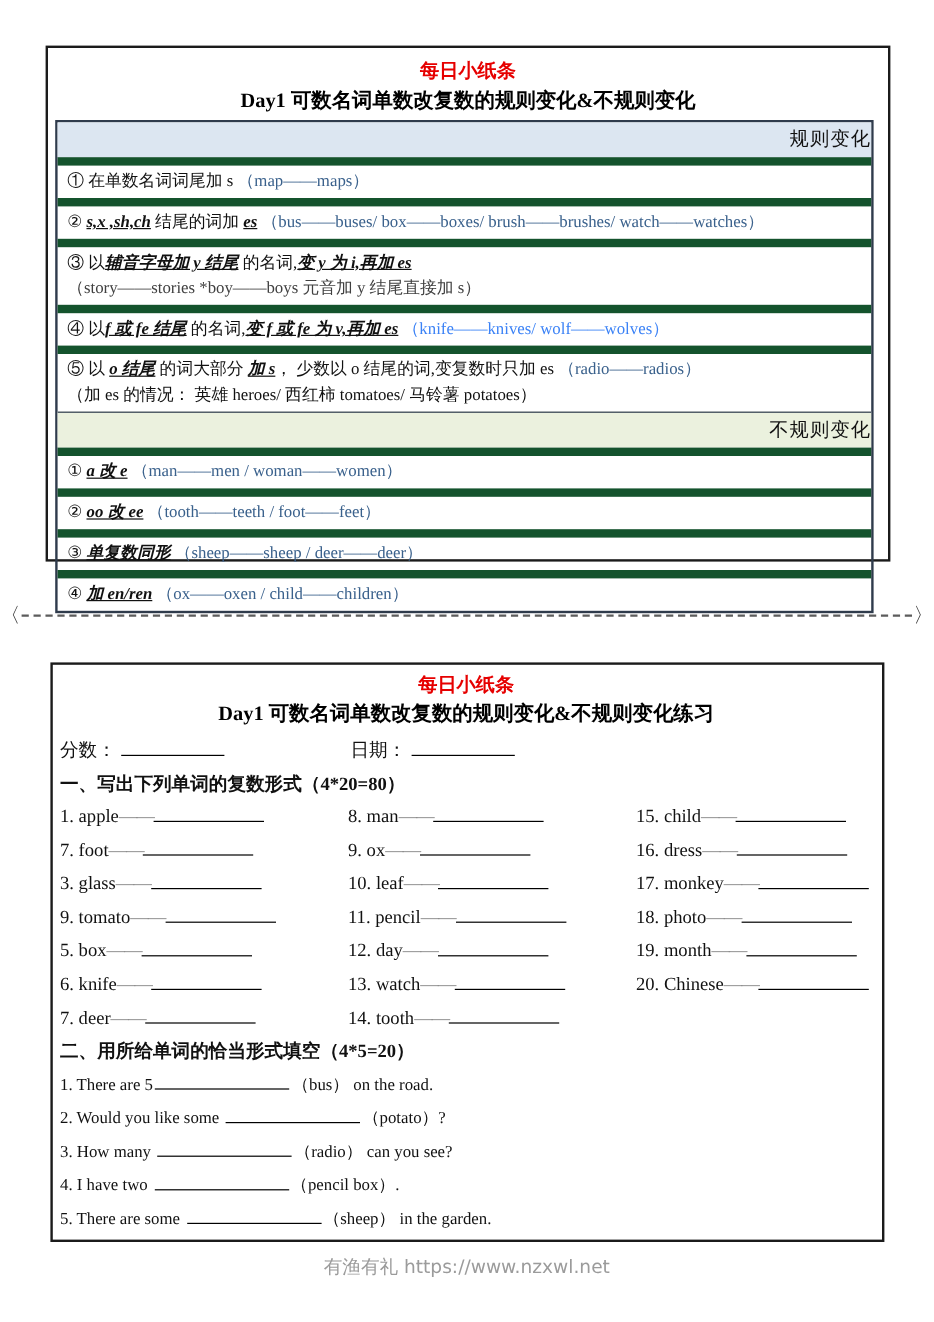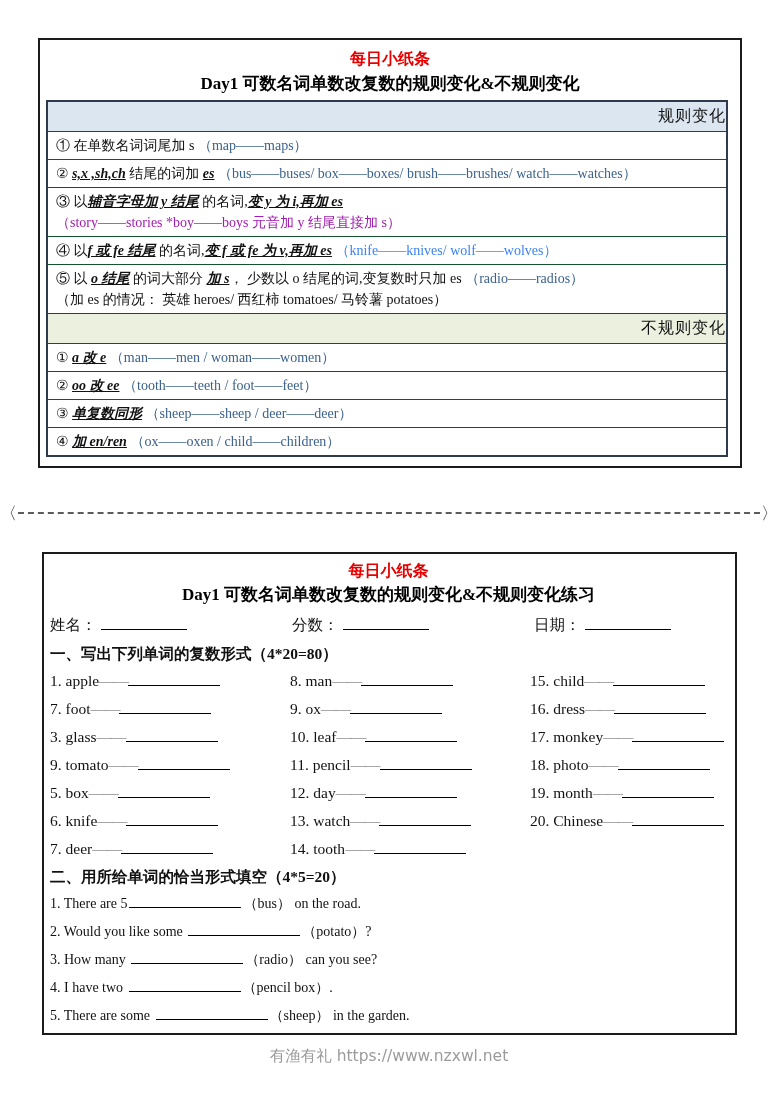--- a/index.html
+++ b/index.html
@@ -7,21 +7,21 @@
         font-family:"Liberation Serif","DejaVu Serif",serif;color:#111;}
 
   
   .note-card{position:absolute;left:38px;top:38px;width:704px;height:430px;
              border:2px solid #1b1b1b;box-sizing:border-box;background:#fff;}
   .card-title{margin-top:9px;text-align:center;font-size:16px;font-weight:bold;}
   .card-subtitle{text-align:center;font-size:17px;font-weight:bold;margin-top:2px;color:#000;}
 
   .rules-table{margin:5px 12px 0 6px;border:2px solid #2f3b4c;}
   .rt-header{text-align:right;font-size:16px;padding:4px 0;letter-spacing:1px;}
-  .rule-row{border-top:1px solid #14532d;padding:3px 8px;font-size:14px;line-height:21px;}
+  .rule-row{border-top:7px solid #14532d;padding:3px 8px;font-size:14px;line-height:21px;}
   .rule-line{white-space:nowrap;}
   .seg-p{color:#111;}
   .seg-e{font-weight:bold;font-style:italic;text-decoration:underline;color:#111;}
   .seg-b{}
 
   
   .cut-line{position:absolute;left:0;top:500px;width:778px;height:26px;
             display:flex;align-items:center;}
   .cut-glyph{font-size:17px;color:#3a3a3a;line-height:26px;flex:0 0 auto;
              font-family:"DejaVu Sans",sans-serif;}
@@ -65,21 +65,21 @@
     <div class="rules-table" id="rules-table">
         <div class="rt-header" style="background: rgb(220, 230, 241);">规则变化</div>
         <div class="rule-row">
           <div class="rule-line"><span class="seg-p">① 在单数名词词尾加 s  </span><span class="seg-b" style="color: rgb(58, 97, 140);">（map——maps）</span></div>
         </div>
         <div class="rule-row">
           <div class="rule-line"><span class="seg-p">② </span><span class="seg-e">s,x ,sh,ch</span><span class="seg-p"> 结尾的词加 </span><span class="seg-e">es</span><span class="seg-b" style="color: rgb(58, 97, 140);">  （bus——buses/ box——boxes/ brush——brushes/ watch——watches）</span></div>
         </div>
         <div class="rule-row">
           <div class="rule-line"><span class="seg-p">③ 以</span><span class="seg-e">辅音字母加 y 结尾</span><span class="seg-p"> 的名词,</span><span class="seg-e">变 y 为 i,再加 es</span></div>
-          <div class="rule-line"><span class="seg-b" style="color: #a21caf;">（story——stories *boy——boys 元音加 y 结尾直接加 s）</span></div>
+          <div class="rule-line"><span class="seg-b" style="color: #404040;">（story——stories *boy——boys 元音加 y 结尾直接加 s）</span></div>
         </div>
         <div class="rule-row">
           <div class="rule-line"><span class="seg-p">④ 以</span><span class="seg-e">f 或 fe 结尾</span><span class="seg-p"> 的名词,</span><span class="seg-e">变 f 或 fe 为 v,再加 es</span><span class="seg-b" style="color: #3b82f6;">  （knife——knives/ wolf——wolves）</span></div>
         </div>
         <div class="rule-row">
           <div class="rule-line"><span class="seg-p">⑤ 以 </span><span class="seg-e">o 结尾</span><span class="seg-p"> 的词大部分 </span><span class="seg-e">加 s</span><span class="seg-p">， 少数以 o 结尾的词,变复数时只加 es  </span><span class="seg-b" style="color: rgb(58, 97, 140); text-align: center;">（radio——radios）</span></div>
           <div class="rule-line"><span class="seg-p">（加 es 的情况： 英雄 heroes/ 西红柿 tomatoes/ 马铃薯 potatoes）</span></div>
         </div>
         <div class="rt-header" style="background: rgb(235, 241, 222); border-top: 1px solid rgb(47, 59, 76);">不规则变化</div>
         <div class="rule-row">
@@ -101,21 +101,20 @@
     <span class="cut-glyph">〈</span>
     <span class="cut-dashes"></span>
     <span class="cut-glyph">〉</span>
   </div>
 
   <div class="ws-card">
     <div class="ws-title" style="color: rgb(230, 0, 0);">每日小纸条</div>
     <div class="ws-subtitle">Day1 可数名词单数改复数的规则变化&amp;不规则变化练习</div>
 
     <div class="ws-fields" id="ws-fields">
-        <div class="ws-field"><span>姓名：</span><span class="field-blank"></span></div>
         <div class="ws-field"><span>分数：</span><span class="field-blank"></span></div>
         <div class="ws-field"><span>日期：</span><span class="field-blank"></span></div>
       </div>
 
     <div class="ws-heading">一、写出下列单词的复数形式（4*20=80）</div>
     <div class="word-grid" id="word-grid">
         <div class="word-col">
           <div class="word-item"><span>1. apple</span><span class="word-dash" style="color: rgb(138, 138, 138);">——</span><span class="word-blank"></span></div>
           <div class="word-item"><span>7. foot</span><span class="word-dash" style="color: rgb(138, 138, 138);">——</span><span class="word-blank"></span></div>
           <div class="word-item"><span>3. glass</span><span class="word-dash" style="color: rgb(138, 138, 138);">——</span><span class="word-blank"></span></div>

